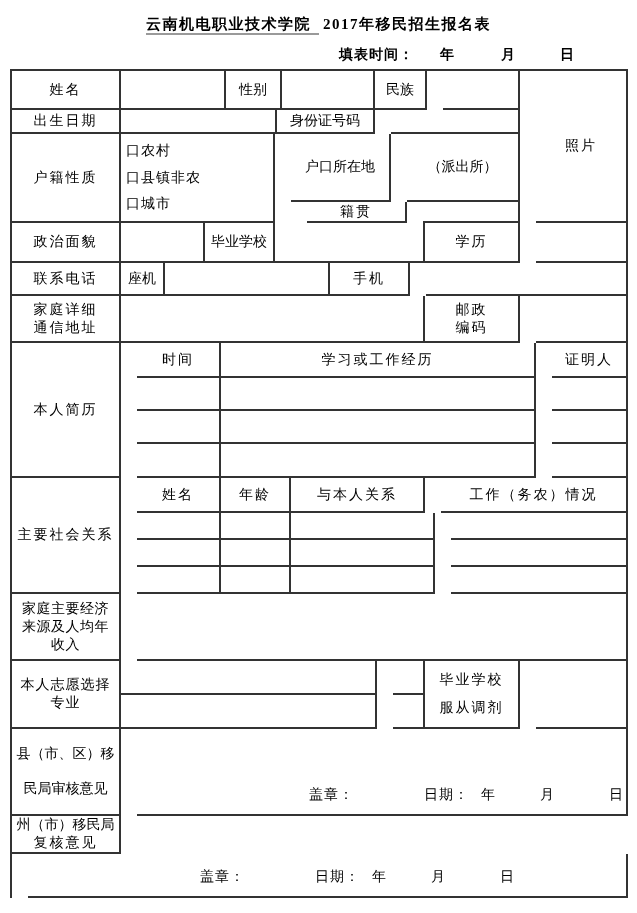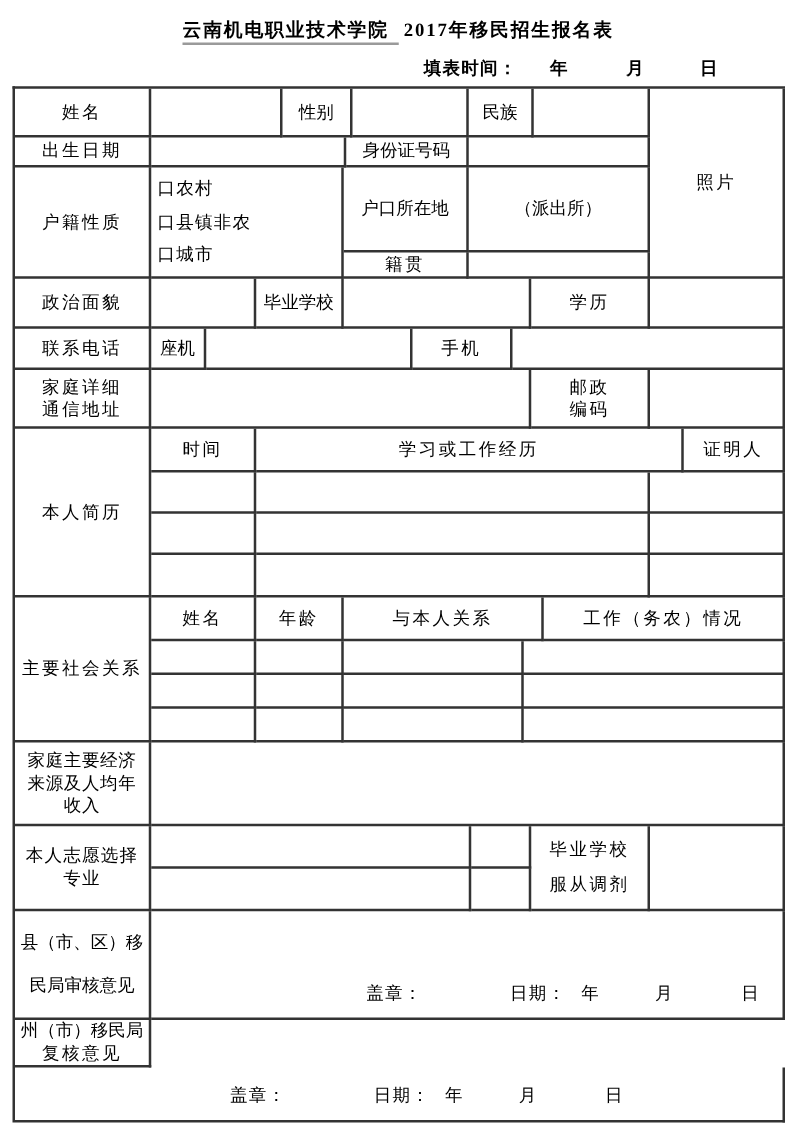--- a/index.html
+++ b/index.html
@@ -50,21 +50,21 @@
   .col { display: flex; flex-direction: column; }
   .c {
     border-right: 2px solid #333;
     border-bottom: 2px solid #333;
     display: flex;
     align-items: center;
     justify-content: center;
     text-align: center;
     overflow: hidden;
   }
-  .grow { flex: 1 1 auto; min-width: 0; }
+  .grow { flex: 1 1 auto; min-width: 0; margin-left: 16px; }
   .lab { letter-spacing: 2px; }
   .tight { letter-spacing: 0; }
   .stack { flex-direction: column; justify-content: center; }
   .spread { flex-direction: column; justify-content: space-evenly; }
 
   .cb-cell {
     flex-direction: column;
     align-items: flex-start;
     justify-content: space-evenly;
     padding-left: 5px;
@@ -170,21 +170,21 @@
       <span>编码</span>
     </div>
     <div class="c grow"></div>
   </div>
 
   <div class="row">
     <div class="c lab" style="width:109px;">本人简历</div>
     <div class="col grow">
       <div class="row h35">
         <div class="c lab" style="width:84px;">时间</div>
-        <div class="c lab" style="width:342px;text-align:right;">学习或工作经历</div>
+        <div class="c lab" style="width:315px;text-align:right;">学习或工作经历</div>
         <div class="c lab grow">证明人</div>
       </div>
       <div class="row h33">
         <div class="c" style="width:84px;"></div>
         <div class="c" style="width:315px;"></div>
         <div class="c grow"></div>
       </div>
       <div class="row h33">
         <div class="c" style="width:84px;"></div>
         <div class="c" style="width:315px;"></div>
@@ -197,21 +197,21 @@
       </div>
     </div>
   </div>
 
   <div class="row">
     <div class="c lab" style="width:109px;">主要社会关系</div>
     <div class="col grow">
       <div class="row h35">
         <div class="c lab" style="width:84px;">姓名</div>
         <div class="c lab" style="width:70px;">年龄</div>
-        <div class="c lab" style="width:160px;">与本人关系</div>
+        <div class="c lab" style="width:134px;">与本人关系</div>
         <div class="c lab grow">工作（务农）情况</div>
       </div>
       <div class="row h27">
         <div class="c" style="width:84px;"></div>
         <div class="c" style="width:70px;"></div>
         <div class="c" style="width:144px;"></div>
         <div class="c grow"></div>
       </div>
       <div class="row h27">
         <div class="c" style="width:84px;"></div>

